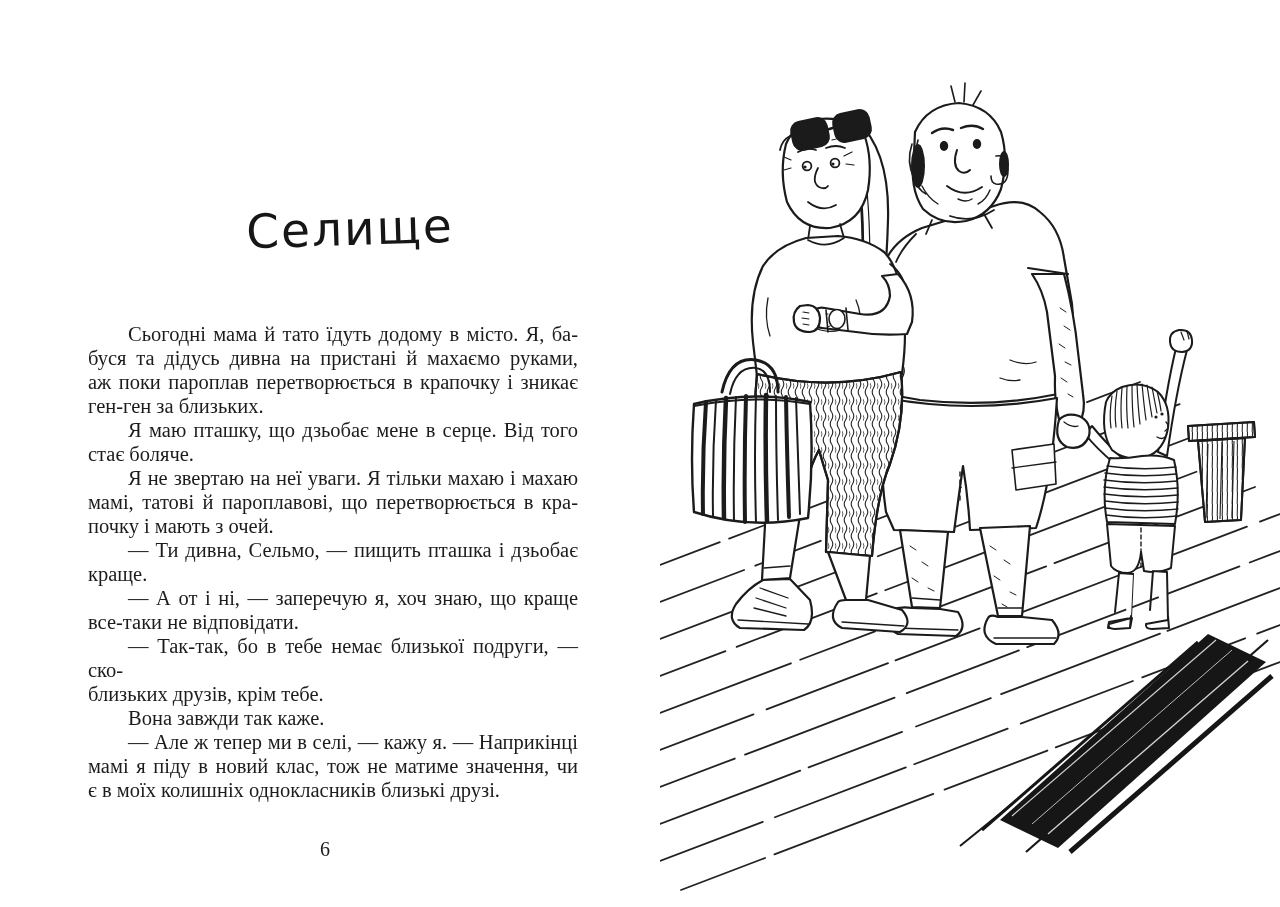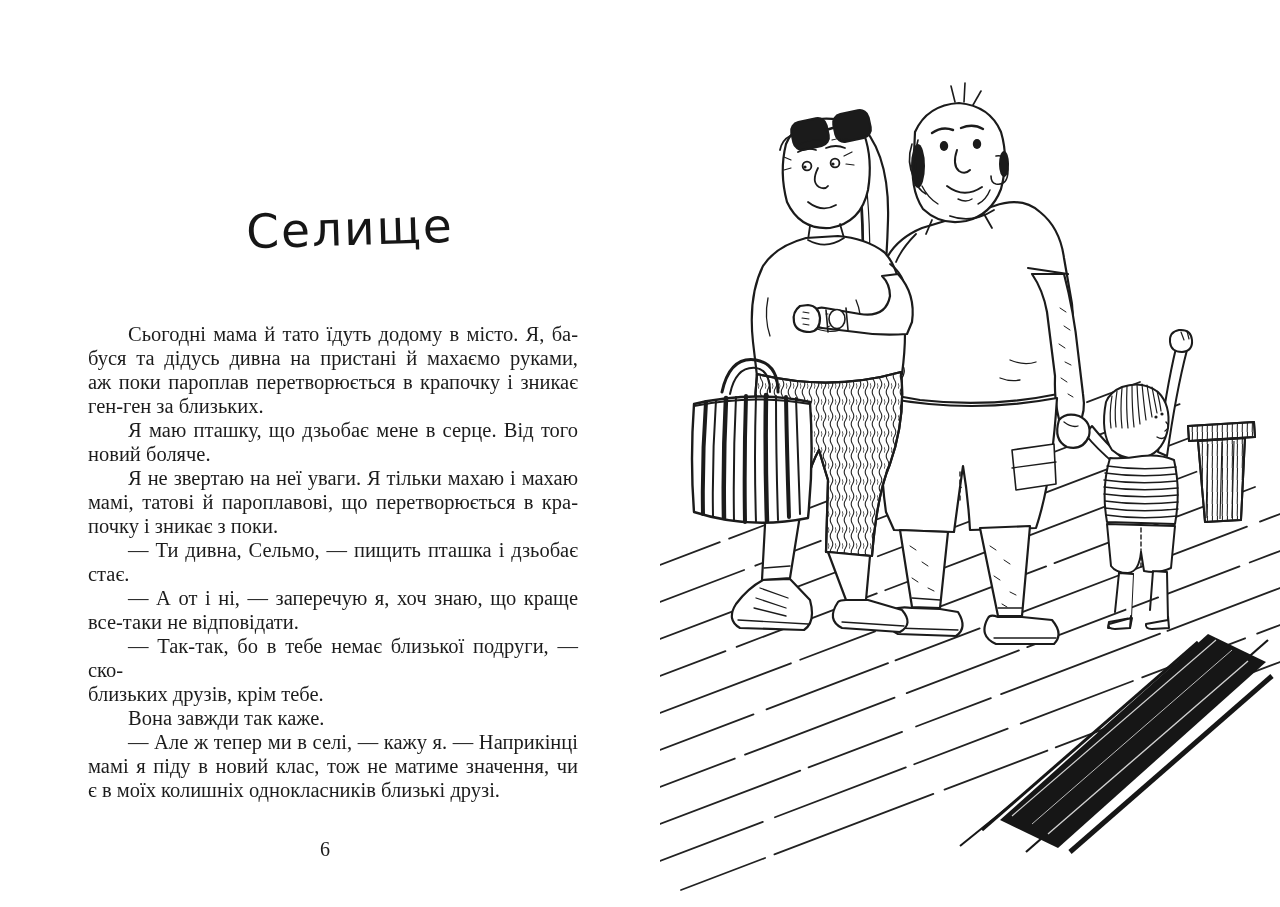--- a/index.html
+++ b/index.html
@@ -40,26 +40,26 @@
 <body>
 
 <h1 class="chapter-title">Селище</h1>
 
 <div class="body-text">
     <div class="line indent">Сьогодні мама й тато їдуть додому в місто. Я, ба-</div>
     <div class="line">буся та дідусь дивна на пристані й махаємо руками,</div>
     <div class="line">аж поки пароплав перетворюється в крапочку і зникає</div>
     <div class="line end">ген-ген за близьких.</div>
     <div class="line indent">Я маю пташку, що дзьобає мене в серце. Від того</div>
-    <div class="line end">новий боляче.</div>
+    <div class="line end">стає боляче.</div>
     <div class="line indent">Я не звертаю на неї уваги. Я тільки махаю і махаю</div>
     <div class="line">мамі, татові й пароплавові, що перетворюється в кра-</div>
-    <div class="line end">почку і зникає з поки.</div>
+    <div class="line end">почку і мають з очей.</div>
     <div class="line indent">— Ти дивна, Сельмо, — пищить пташка і дзьобає</div>
-    <div class="line end">стає.</div>
+    <div class="line end">краще.</div>
     <div class="line indent">— А от і ні, — заперечую я, хоч знаю, що краще</div>
     <div class="line end">все-таки не відповідати.</div>
     <div class="line indent">— Так-так, бо в тебе немає близької подруги, — ско-</div>
     <div class="line end">близьких друзів, крім тебе.</div>
     <div class="line indent end">Вона завжди так каже.</div>
     <div class="line indent">— Але ж тепер ми в селі, — кажу я. — Наприкінці</div>
     <div class="line">мамі я піду в новий клас, тож не матиме значення, чи</div>
     <div class="line end">є в моїх колишніх однокласників близькі друзі.</div>
   </div>
 

